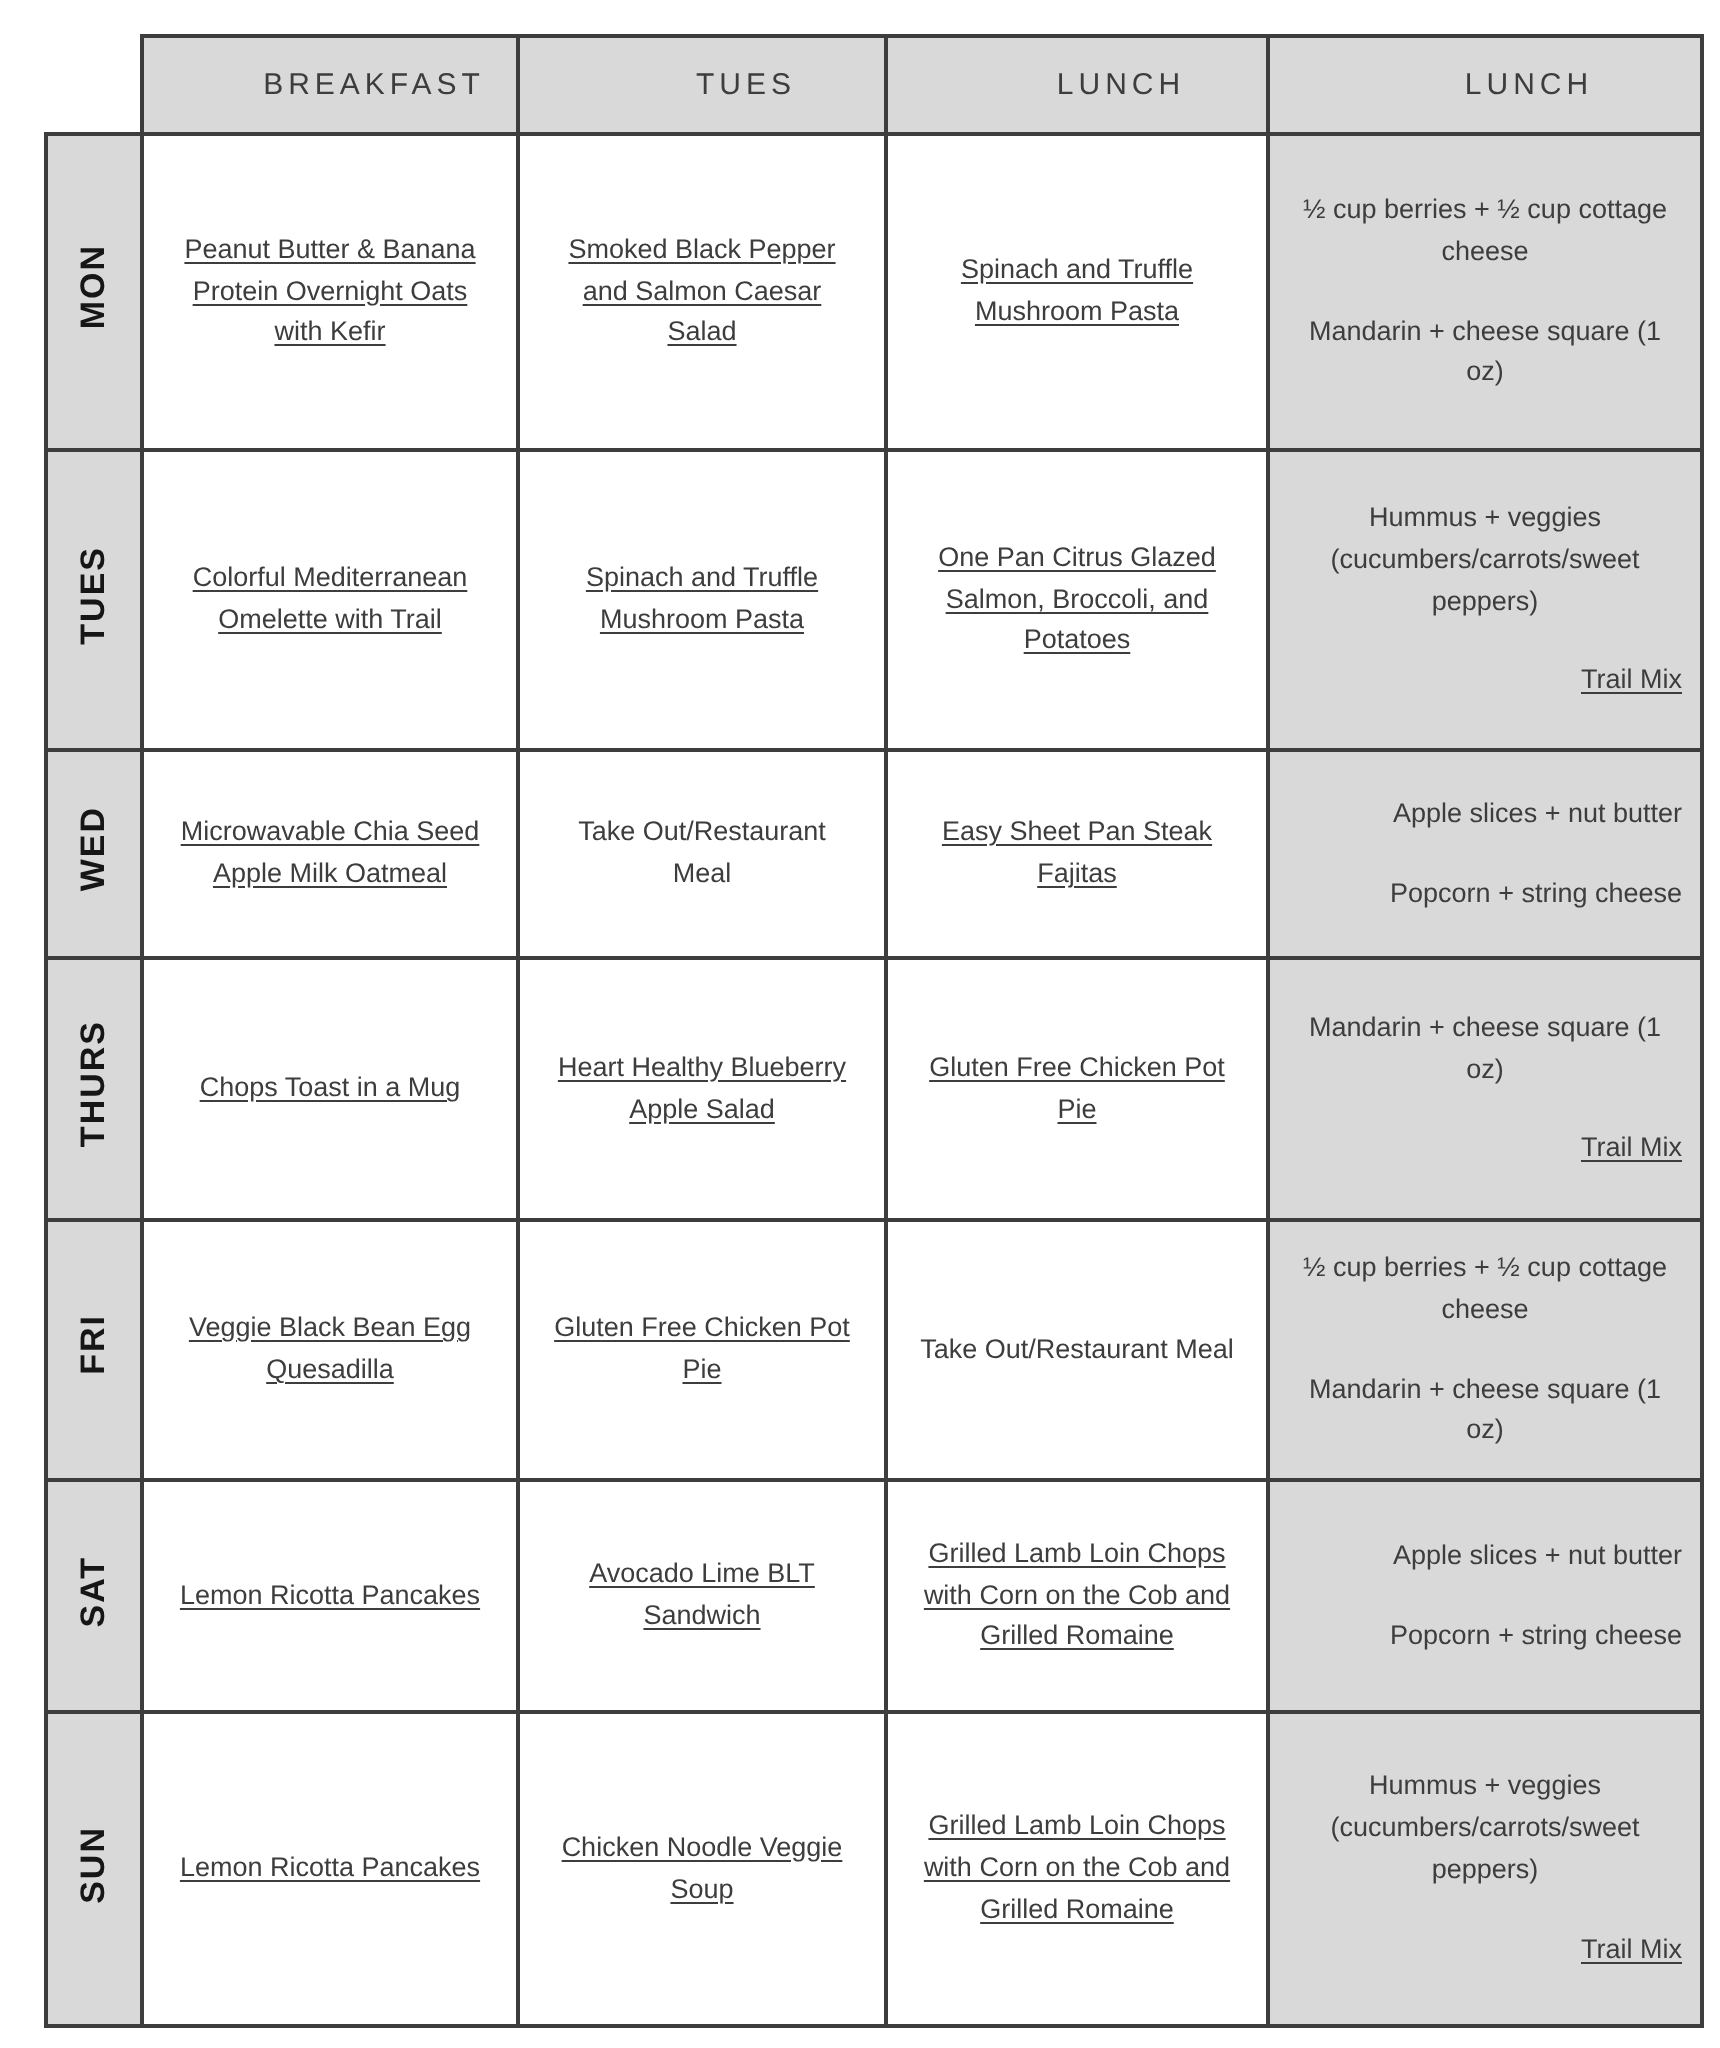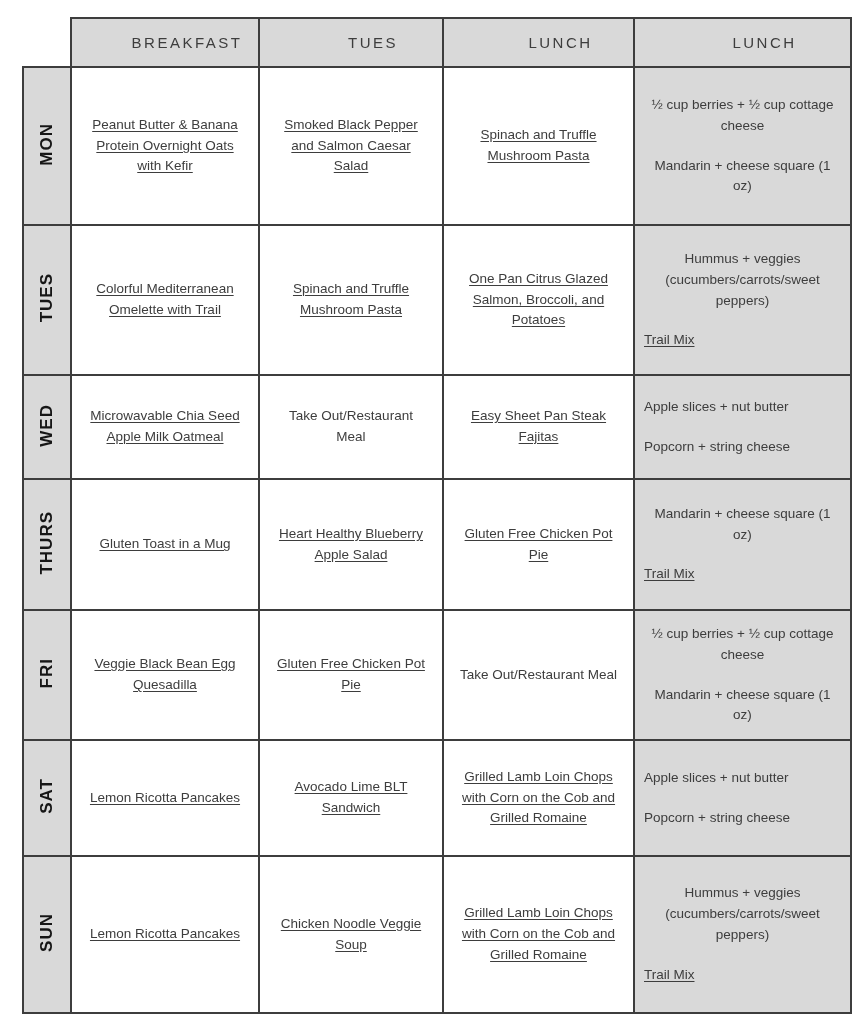--- a/index.html
+++ b/index.html
@@ -72,21 +72,21 @@
   .meal { color: #3d3d3d; }
   .link {
     text-decoration: underline;
     text-underline-offset: 2px;
     cursor: pointer;
   }
   .snack-list {
     display: flex;
     flex-direction: column;
     gap: 19px;
-    align-items: flex-start;
+    align-items: flex-end;
   }
 </style>
 </head>
 <body>
 
 <div class="plan-wrap">
   <table class="meal-plan">
     <colgroup>
       <col class="c-day">
         <col class="c-bf">
@@ -138,21 +138,21 @@
       <td class="cell snacks">
         <div class="snack-list">
           <span class="meal">Apple slices + nut butter</span>
           <span class="meal">Popcorn + string cheese</span>
         </div>
       </td>
     </tr>
 
     <tr class="r-thurs">
       <th class="day"><span class="day-text">THURS</span></th>
-      <td class="cell"><span class="meal link">Gluten Toast in a Mug</span></td>
+      <td class="cell"><span class="meal link">Chops Toast in a Mug</span></td>
       <td class="cell"><span class="meal link">Heart Healthy Blueberry Apple Salad</span></td>
       <td class="cell"><span class="meal link">Gluten Free Chicken Pot Pie</span></td>
       <td class="cell snacks">
         <div class="snack-list">
           <span class="meal">Mandarin + cheese square (1 oz)</span>
           <span class="meal link">Trail Mix</span>
         </div>
       </td>
     </tr>
 

